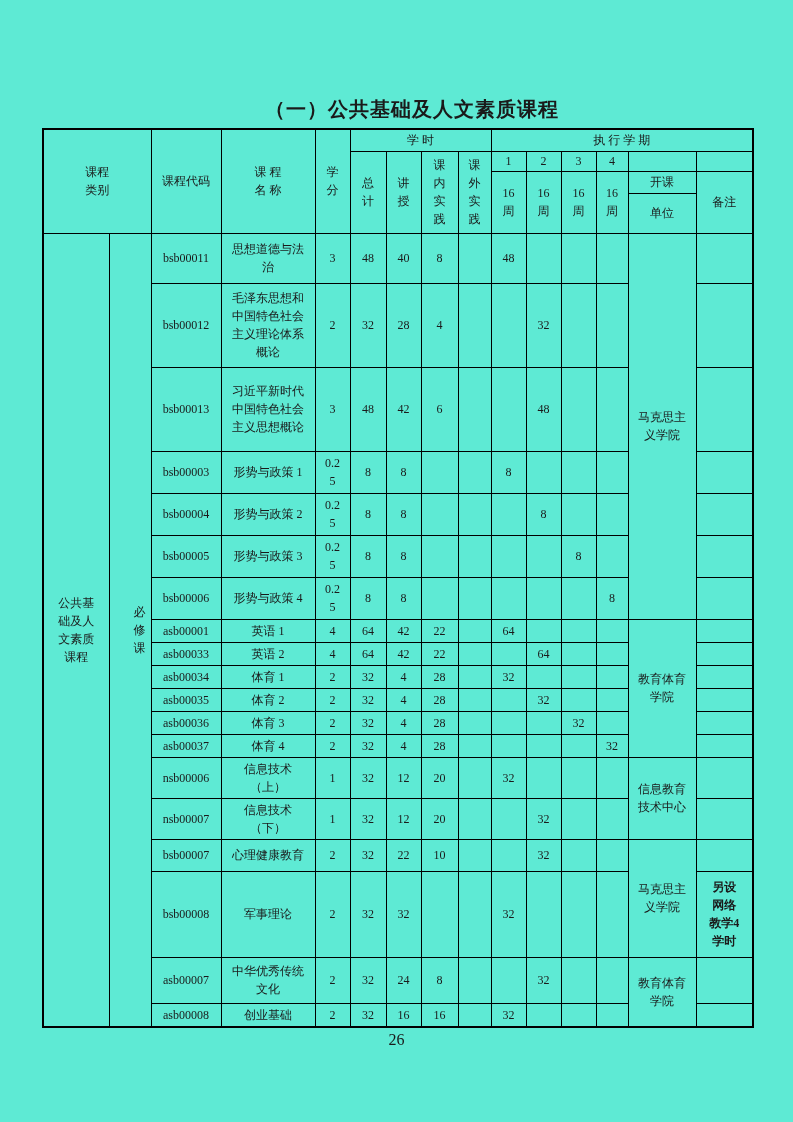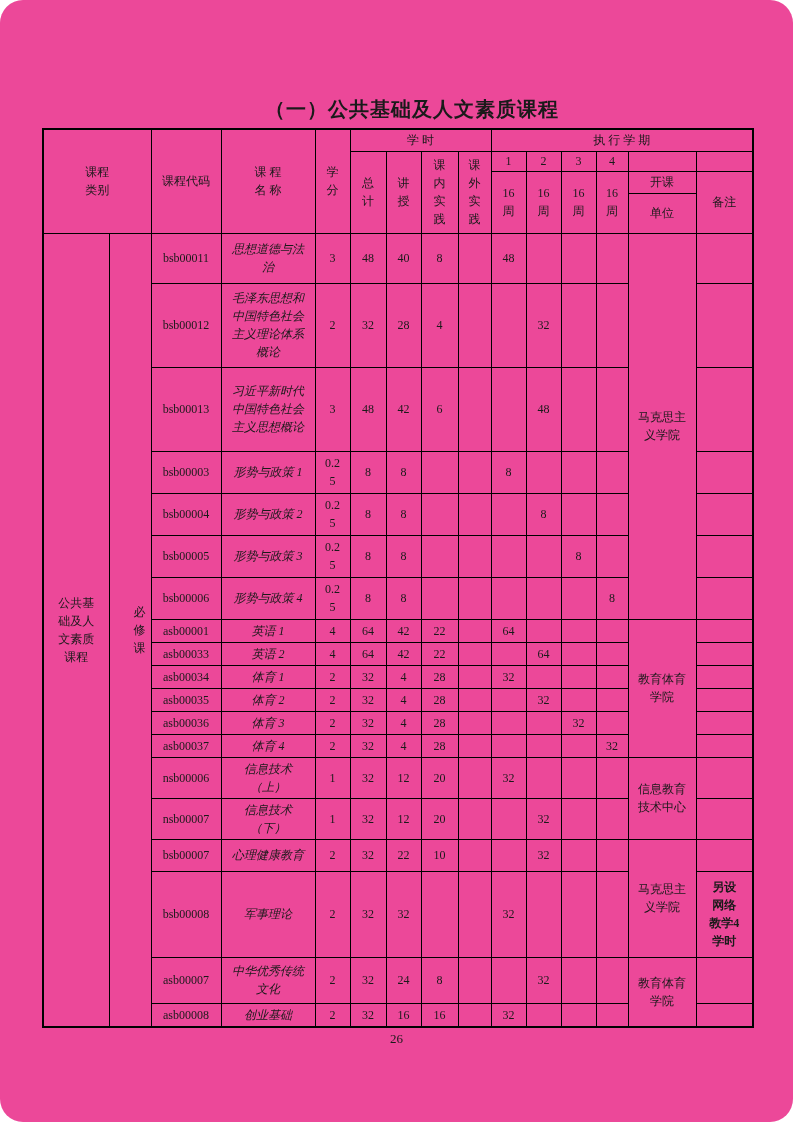--- a/index.html
+++ b/index.html
@@ -2,47 +2,47 @@
 <html><head>
 <meta charset="utf-8">
 <style>
   * { margin: 0; padding: 0; box-sizing: border-box; }
   html, body { background: #ffffff; }
   body {
     width: 793px; height: 1122px;
     font-family: "Liberation Serif", "DejaVu Serif", serif;
     color: #1a1a1a;
   }
-  .page { position: relative; width: 793px; height: 1122px; background: #ec4899; overflow: hidden; border-radius: 23px; }
+  .page { position: relative; width: 793px; height: 1122px; background: #5eead4; overflow: hidden; }
   .doc-title {
     position: absolute; top: 96px; left: 42px; width: 740px;
     text-align: center; font-size: 20px; font-weight: bold; letter-spacing: 1px;
   }
   table.course-table {
     position: absolute; top: 128px; left: 42px;
     border-collapse: collapse; border: 2px solid #000;
     table-layout: fixed; width: 710px;
     font-size: 12px; line-height: 1.5; text-align: center;
   }
   th, td { border: 1px solid #000; font-weight: normal; vertical-align: middle; padding: 0 2px; }
   th .line, td .line { display: block; }
   
   tr.hh1 { height: 22px; } tr.hh2 { height: 20px; } tr.hh3 { height: 22px; } tr.hh4 { height: 40px; }
   
   tr.h22 { height: 22px; } tr.h32 { height: 32px; margin-left: 15px; } tr.h42 { height: 42px; margin-left: 32px; }
   tr.h46 { height: 46px; } tr.h50 { height: 50px; } tr.h84 { height: 84px; } tr.h86 { height: 86px; }
   td.cat   { padding: 2px 9px; }
   td.type  { padding: 2px 24px; }
-  td.name  { padding: 2px 6px; font-style: italic; }
+  td.name  { padding: 2px 6px; }
   td.credit{ padding: 0 7px; word-break: break-all; }
   td.dept  { padding: 2px 6px; }
   td.note  { padding: 2px 11px; font-weight: bold; }
   .page-number {
     position: absolute; top: 1031px; left: 0; width: 100%;
-    text-align: center; font-size: 13px;
+    text-align: center; font-size: 16px;
   }
 </style>
 </head>
 <body>
 
 <div class="page">
 
   <div class="doc-title">（一）公共基础及人文素质课程</div>
 
   <table class="course-table">

